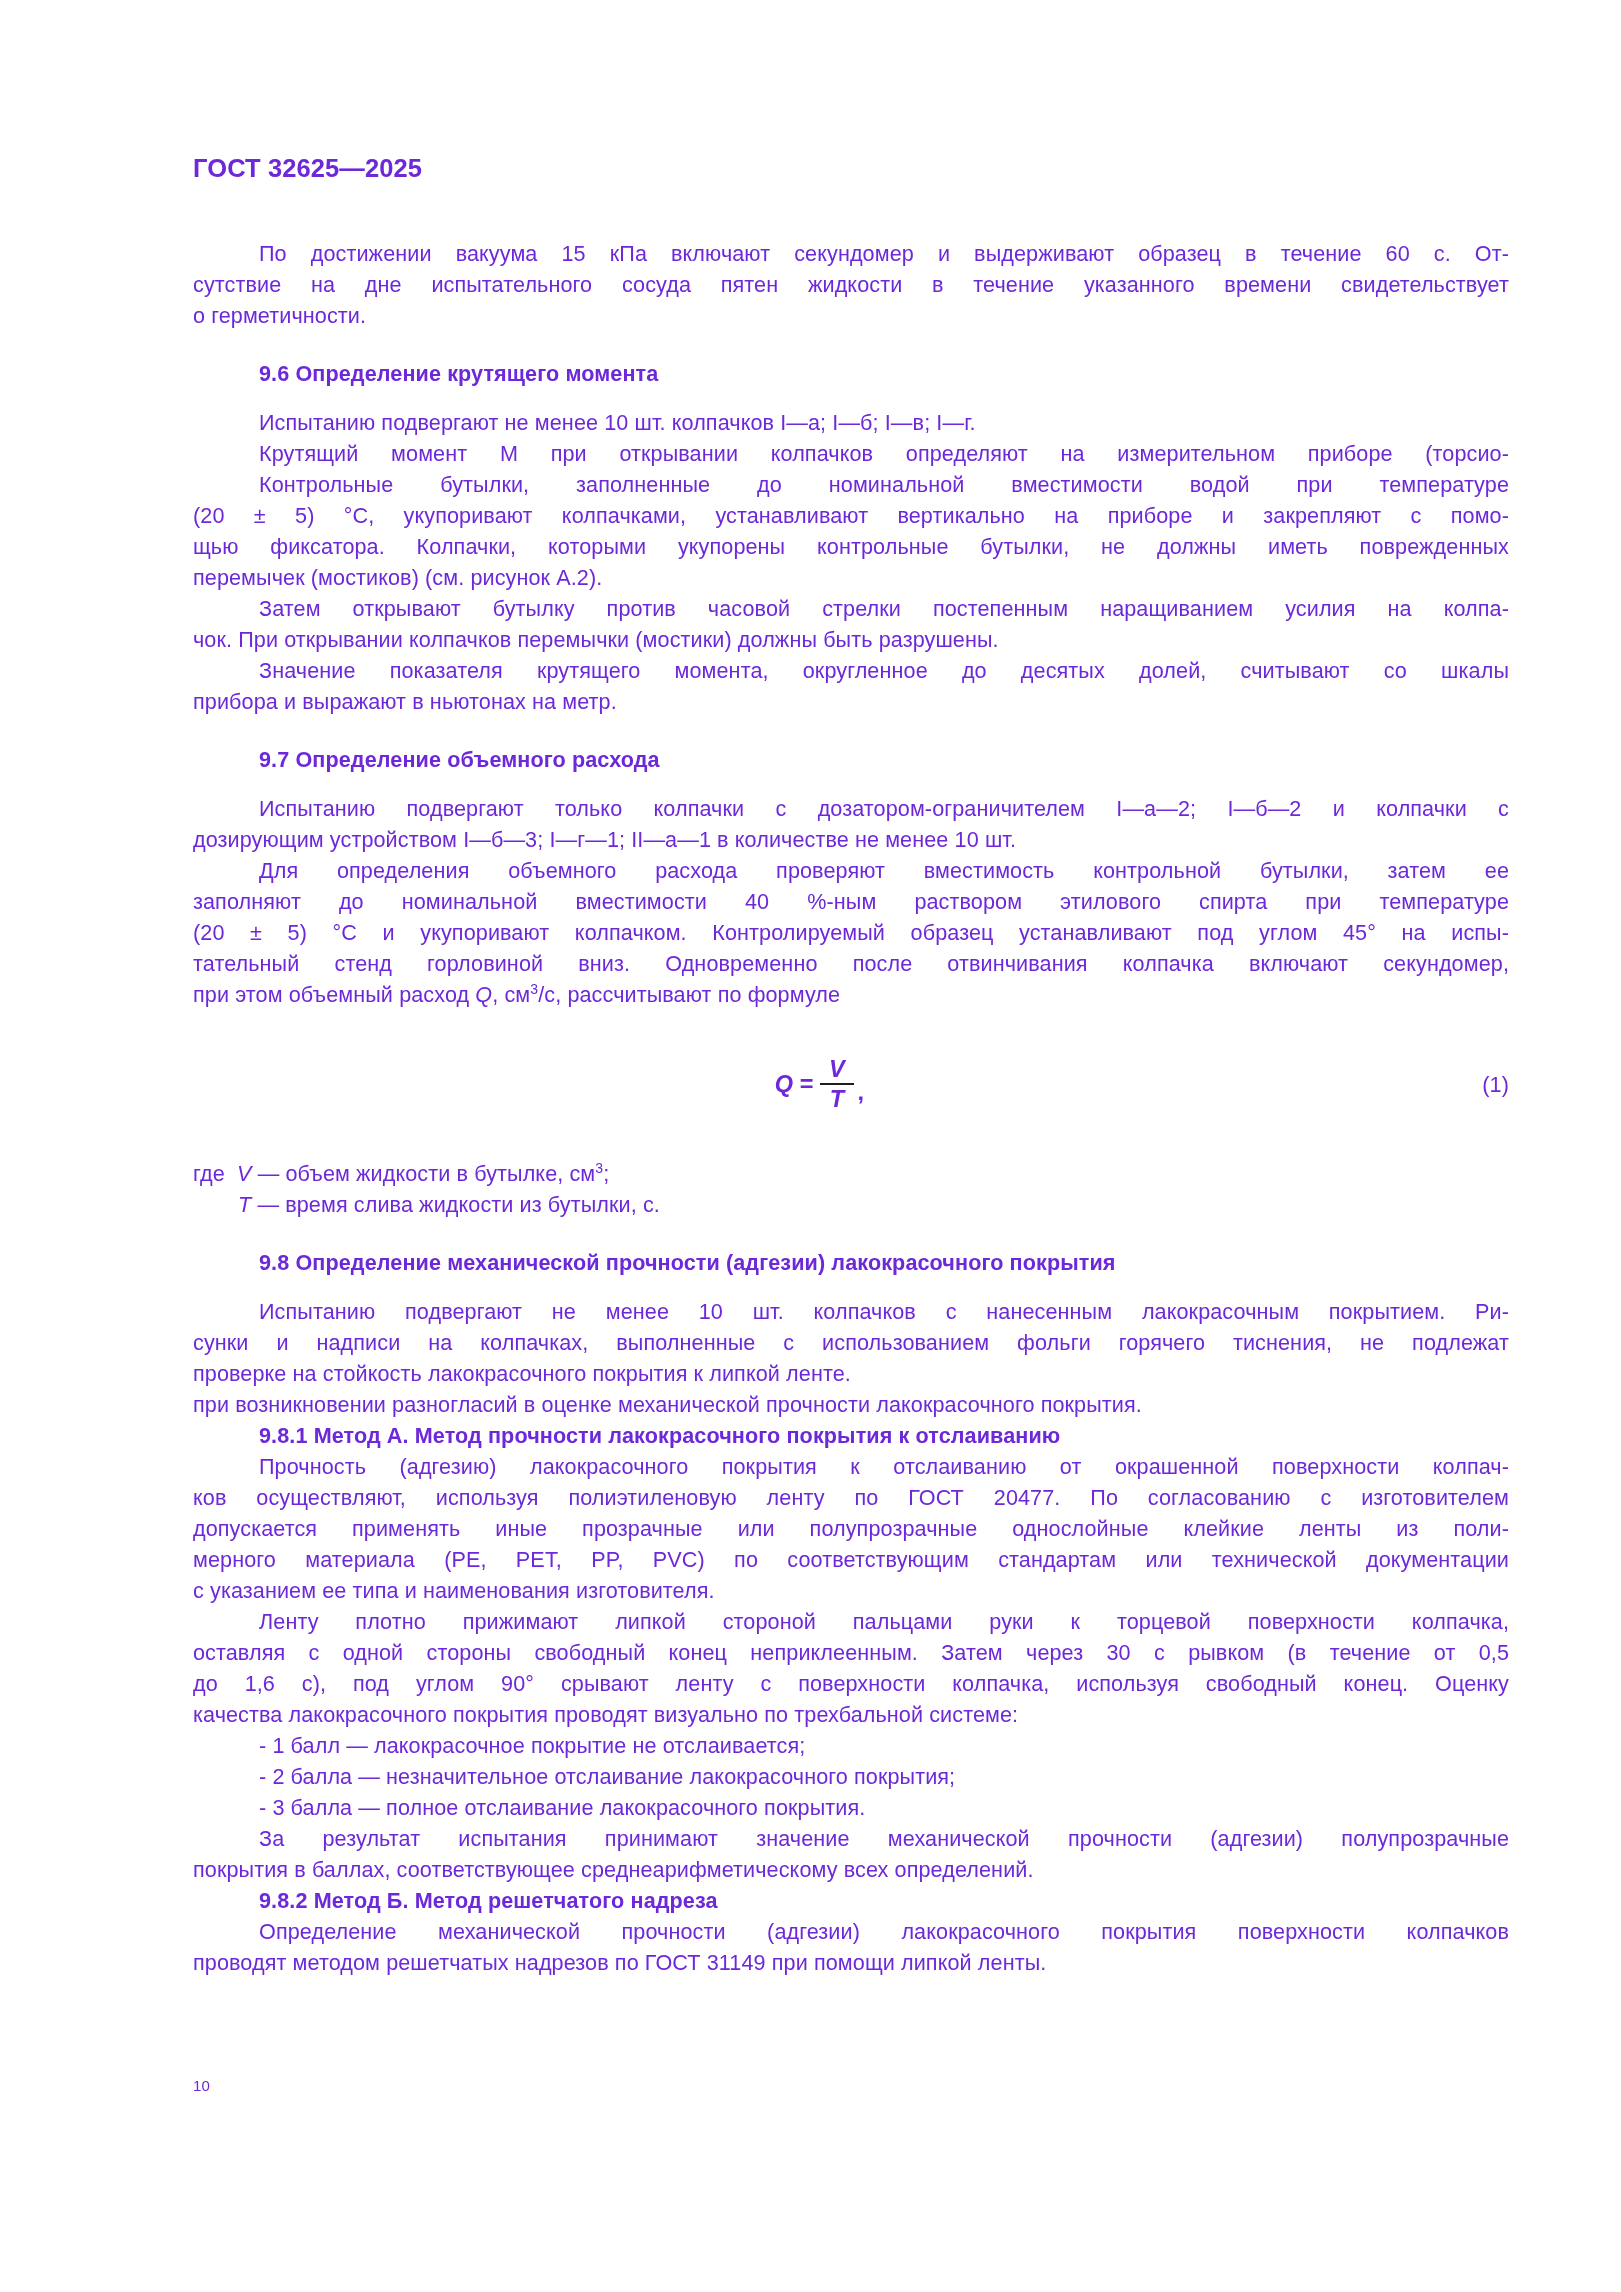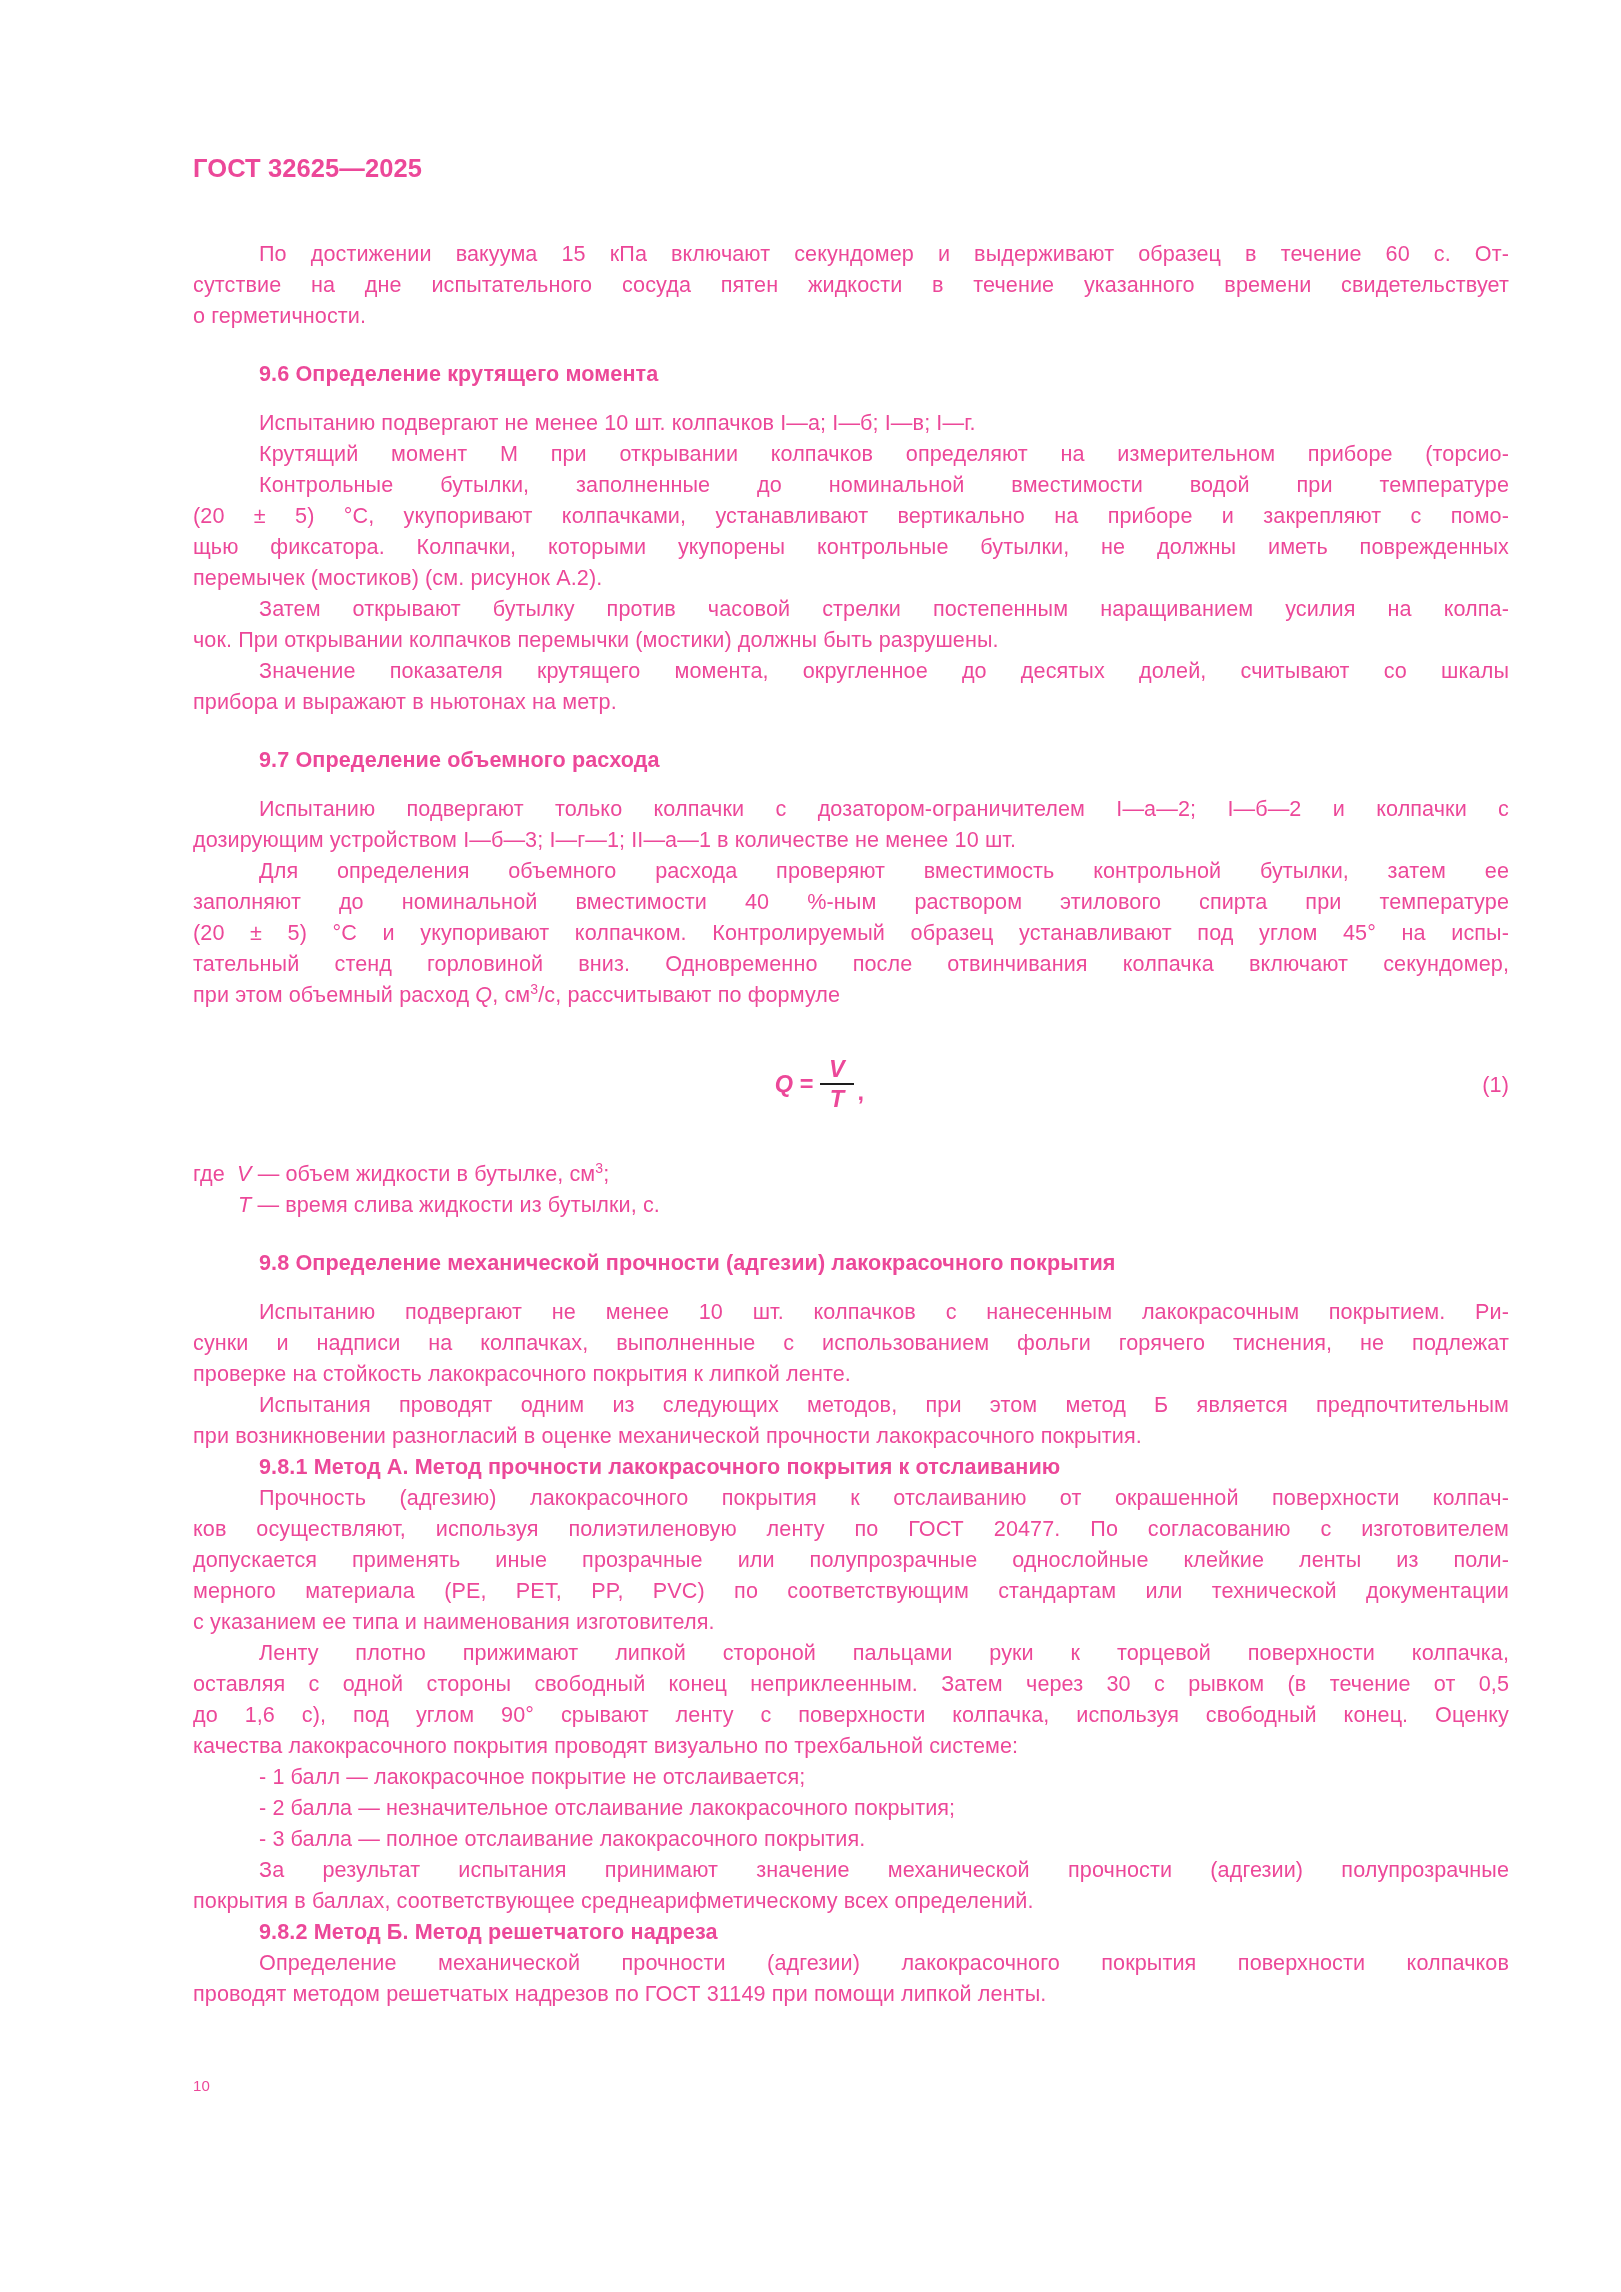--- a/index.html
+++ b/index.html
@@ -1,21 +1,21 @@
 <!DOCTYPE html>
 <html><head>
 <meta charset="utf-8">
 <style>
   html,body{margin:0;padding:0;background:#ffffff;}
   .page{
     position:relative;
     width:1621px;height:2293px;
     box-sizing:border-box;
     background:#ffffff;
-    color:#ec4899;
+    color:#6d28d9;
     font-family:"Liberation Sans","DejaVu Sans",sans-serif;
     font-size:21.6px;
     line-height:31px;
     letter-spacing:0.1px;
     padding:153px 112px 0 193px;
     overflow:hidden;
   }
   .doc-header{
     font-weight:bold;
     font-size:25.5px;
@@ -133,21 +133,20 @@
         <div class="line where1"><span>где  </span><i>V</i><span> — объем жидкости в бутылке, см</span><sup>3</sup><span>;</span></div>
         <div class="line where2"><i>T</i><span> — время слива жидкости из бутылки, с.</span></div>
       </div>
       <div class="heading">9.8 Определение механической прочности (адгезии) лакокрасочного покрытия</div>
       <div class="para">
         <div class="line first jl">Испытанию подвергают не менее 10 шт. колпачков с нанесенным лакокрасочным покрытием. Ри-</div>
         <div class="line jl">сунки и надписи на колпачках, выполненные с использованием фольги горячего тиснения, не подлежат</div>
         <div class="line">проверке на стойкость лакокрасочного покрытия к липкой ленте.</div>
       </div>
       <div class="para">
-        <div class="line first jl">Испытания проводят одним из следующих методов, при этом метод Б является предпочтительным</div>
         <div class="line">при возникновении разногласий в оценке механической прочности лакокрасочного покрытия.</div>
       </div>
       <div class="subheading">9.8.1 Метод А. Метод прочности лакокрасочного покрытия к отслаиванию</div>
       <div class="para">
         <div class="line first jl">Прочность (адгезию) лакокрасочного покрытия к отслаиванию от окрашенной поверхности колпач-</div>
         <div class="line jl">ков осуществляют, используя полиэтиленовую ленту по ГОСТ 20477. По согласованию с изготовителем</div>
         <div class="line jl">допускается применять иные прозрачные или полупрозрачные однослойные клейкие ленты из поли-</div>
         <div class="line jl">мерного материала (PE, PET, PP, PVC) по соответствующим стандартам или технической документации</div>
         <div class="line">с указанием ее типа и наименования изготовителя.</div>
       </div>

